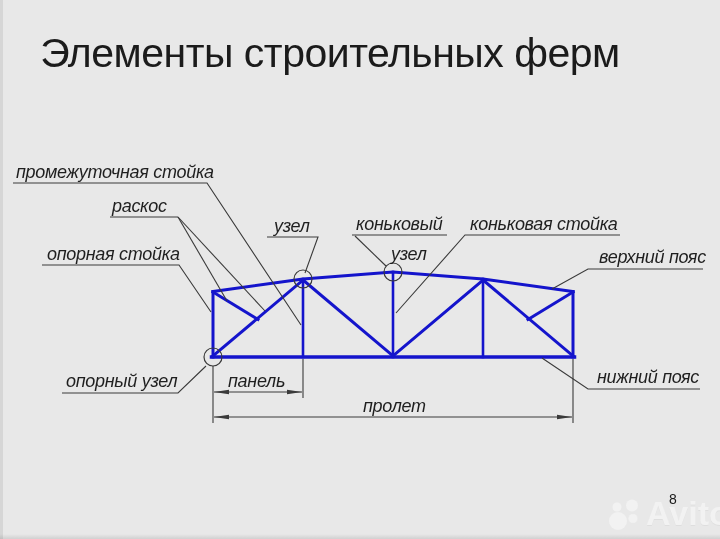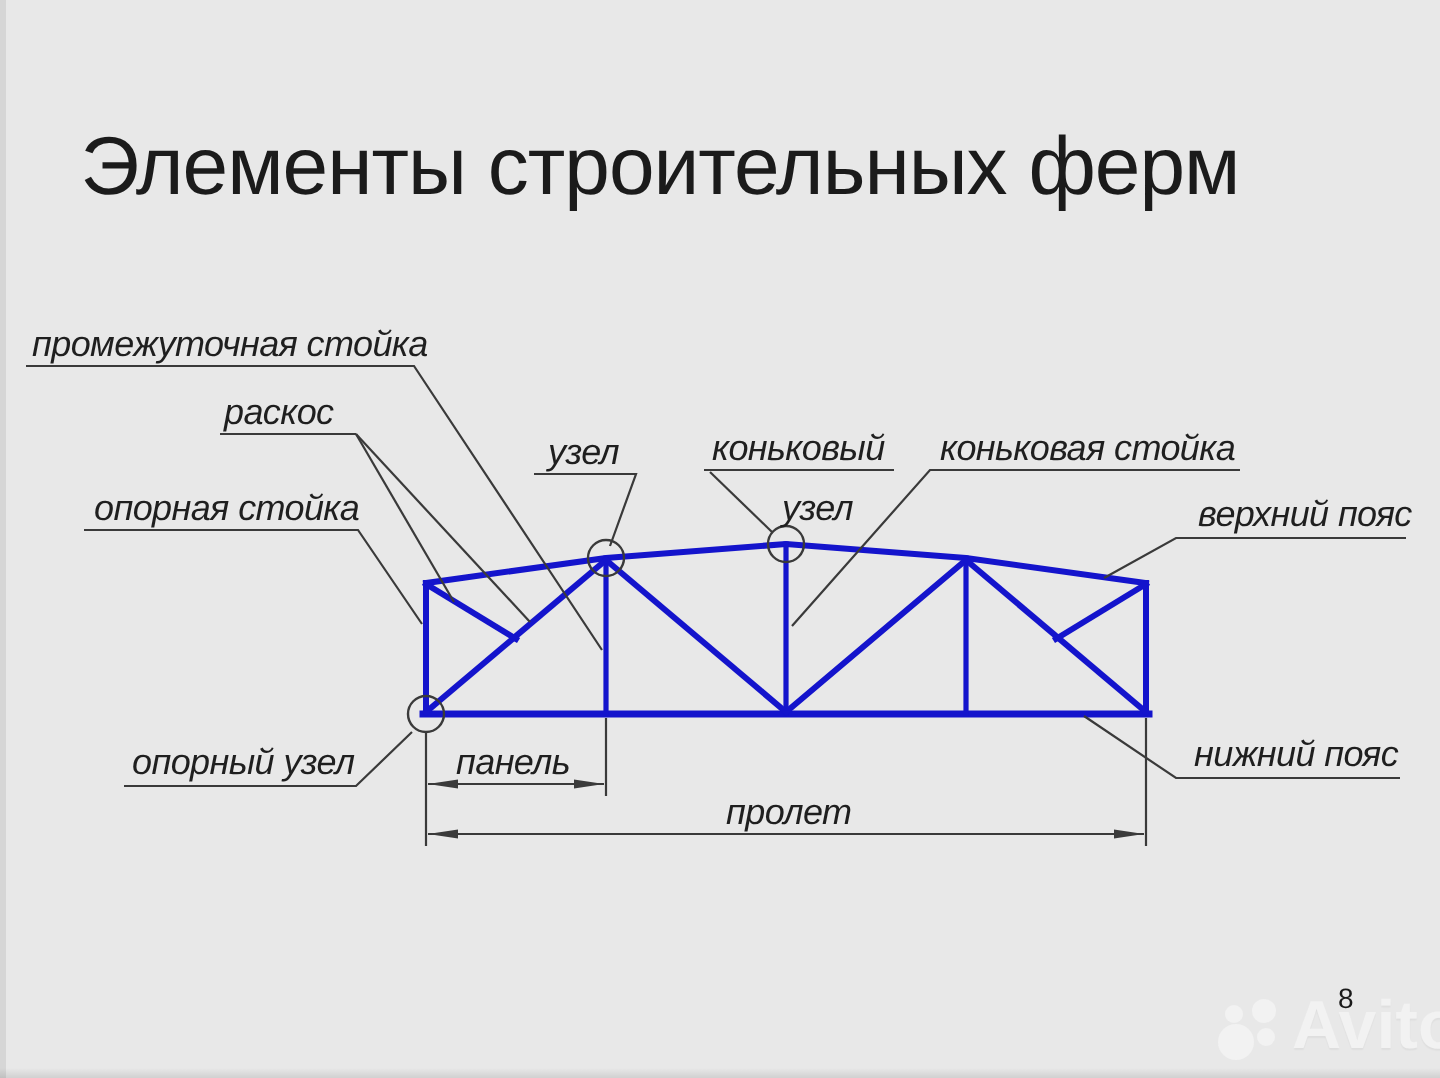--- a/index.html
+++ b/index.html
@@ -15,21 +15,21 @@
   }
   .edge-left{
     position:absolute;left:0;top:0;width:3px;height:539px;
     background:#c6c6c6;opacity:.55;
   }
   .edge-bottom{
     position:absolute;left:0;bottom:0;width:720px;height:5px;
     background:linear-gradient(to bottom,rgba(0,0,0,0),rgba(0,0,0,0.10));
   }
   .title{
-    position:absolute;left:0;top:60px;width:660px;
+    position:absolute;left:0;top:30px;width:660px;
     text-align:center;
     font-size:41px;font-weight:400;letter-spacing:-0.5px;
     color:#1b1b1b;
   }
   svg text{
     font-family:"Liberation Sans",sans-serif;
     font-style:italic;
     font-size:18px;
     letter-spacing:-0.3px;
     fill:#1f1f1f;

